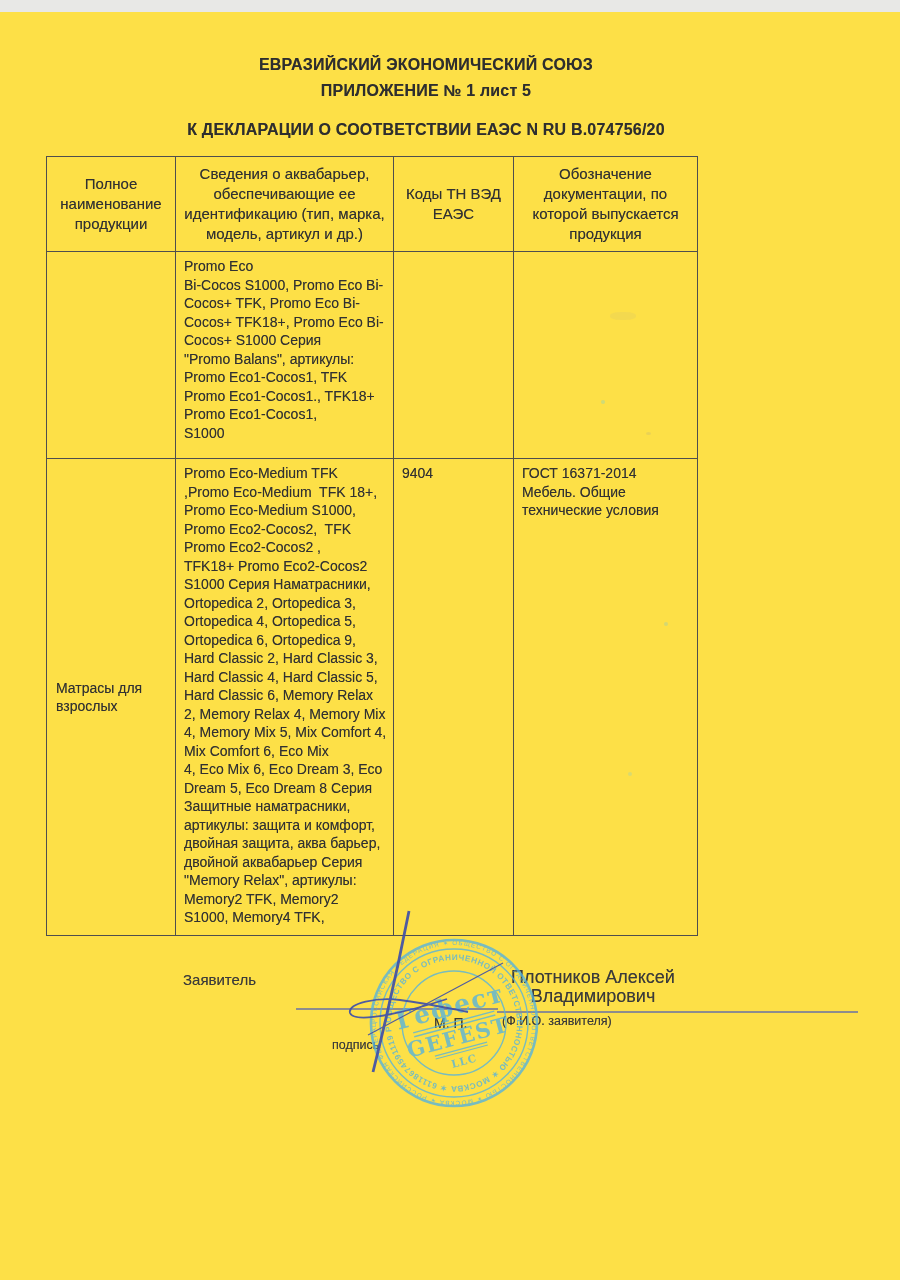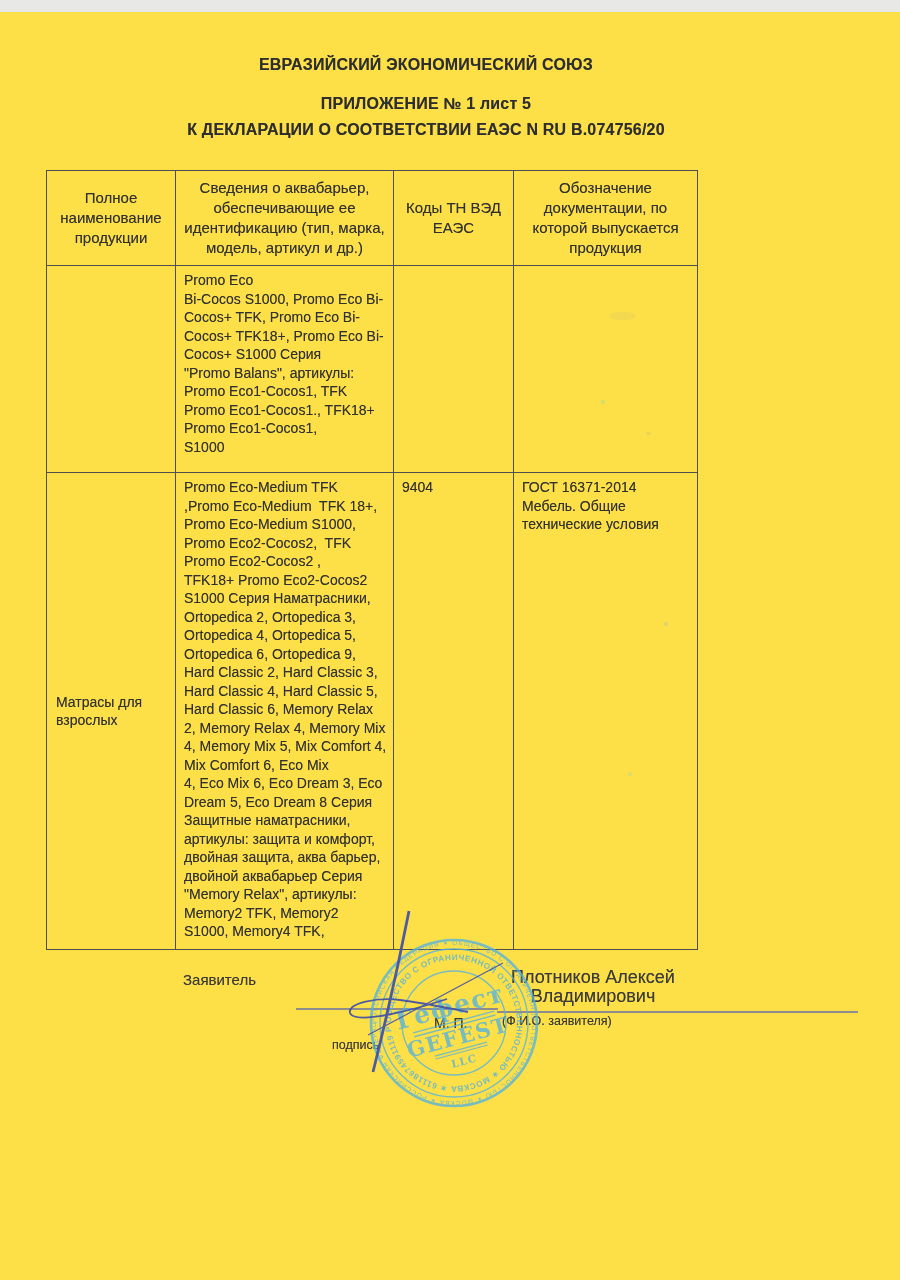--- a/index.html
+++ b/index.html
@@ -7,26 +7,26 @@
   .page {
     position:relative; width:900px; height:1280px; margin:12px auto;
     background:#fde047; overflow:hidden; color:#343434;
   }
   .scan-soft { text-shadow: 0 0 0.6px rgba(60,60,60,0.55); }
 
   
   .hdr { position:absolute; left:0; width:852px; text-align:center;
          font-weight:bold; font-size:16px; letter-spacing:0.2px; color:#2e2e2e; }
   .hdr1 { top:44px; }
-  .hdr2 { top:83px; }
+  .hdr2 { top:70px; }
   .hdr3 { top:109px; }
 
   
   table.decl {
-    position:absolute; left:46px; top:158px; width:651px;
+    position:absolute; left:46px; top:144px; width:651px;
     border-collapse:collapse; table-layout:fixed;
     font-size:14px; color:#313131;
   }
   table.decl td { border:1px solid #4e4e4e; overflow:hidden; }
   td.th { height:90px; vertical-align:middle; text-align:center;
           font-size:15px; line-height:20px; padding:2px 6px; }
   td.cell { vertical-align:top; text-align:left;
             padding:5px 4px 0 8px; line-height:18.5px; white-space:pre-wrap; }
   tr.r1 td { height:201px; }
   tr.r2 td { height:471px; }

